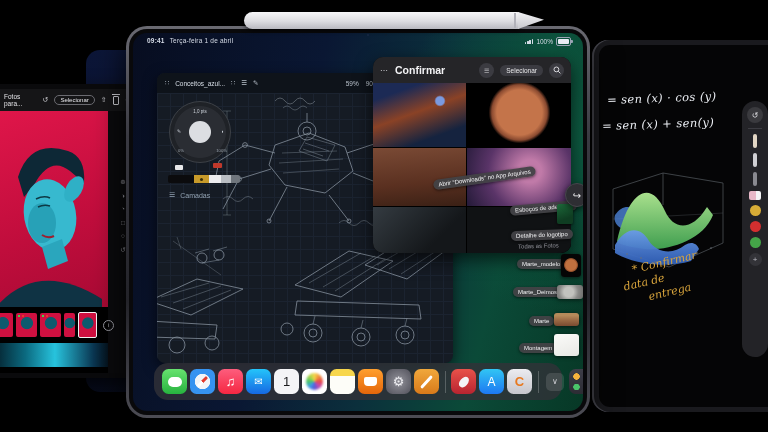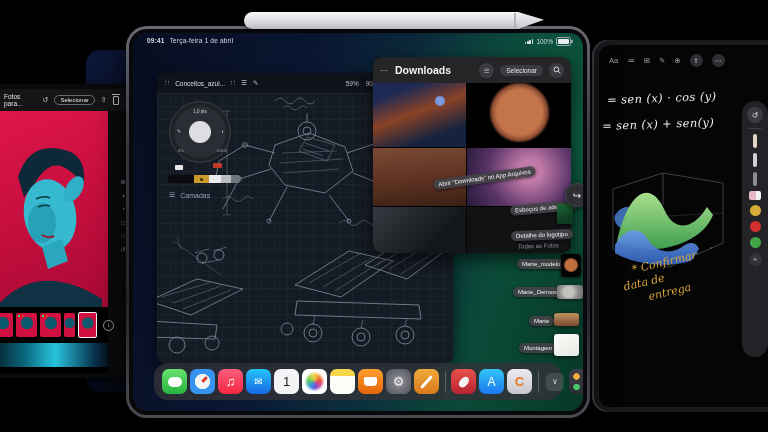--- a/index.html
+++ b/index.html
@@ -361,21 +361,21 @@
           </div>
           <div class="dlayers">
             <span>☰</span>
             <span>Camadas</span>
           </div>
         </div>
 
         <div class="fwin">
           <div class="fhd">
             <span class="fmore">⋯</span>
-            <span class="ftitle">Downloads</span>
+            <span class="ftitle">Confirmar</span>
             <span class="sp"></span>
             <span class="fcirc">☰</span>
             <span class="fsel">Selecionar</span>
             <span class="fcirc">
               <svg width="8" height="8" viewBox="0 0 8 8">
                   <circle cx="3.4" cy="3.4" r="2.4" stroke="#d8d8dc" fill="none" stroke-width="1"></circle>
                   <path d="M5.2,5.2 L7.4,7.4" stroke="#d8d8dc" stroke-width="1"></path>
                 </svg>
             </span>
           </div>
@@ -423,29 +423,20 @@
           <div class="dk-div"></div>
           <div class="dk dk-chevron">∨</div>
           <div class="dk dk-lib"></div>
         </div>
       </div>
     </div>
   </div>
 
   <div class="ripad">
     <div class="rscreen">
-      <div class="ntb">
-        <span>Aa</span>
-        <span>≔</span>
-        <span>⊞</span>
-        <span>✎</span>
-        <span>⊕</span>
-        <span class="circ">⇧</span>
-        <span class="circ">⋯</span>
-      </div>
 
       <div class="eq hand" style="left:8px;top:46px;">= sen (x) · cos (y)</div>
       <div class="eq hand" style="left:3px;top:72px;">= sen (x) + sen(y)</div>
 
       <svg width="122" height="132" viewBox="0 0 122 132" style="position:absolute;left:8px;top:100px;">
         <defs>
           <linearGradient id="gg" x1="0" y1="0" x2="0" y2="1">
             <stop offset="0" stop-color="#a9e08d"></stop>
               <stop offset="1" stop-color="#3f9e4f"></stop>
           </linearGradient>

